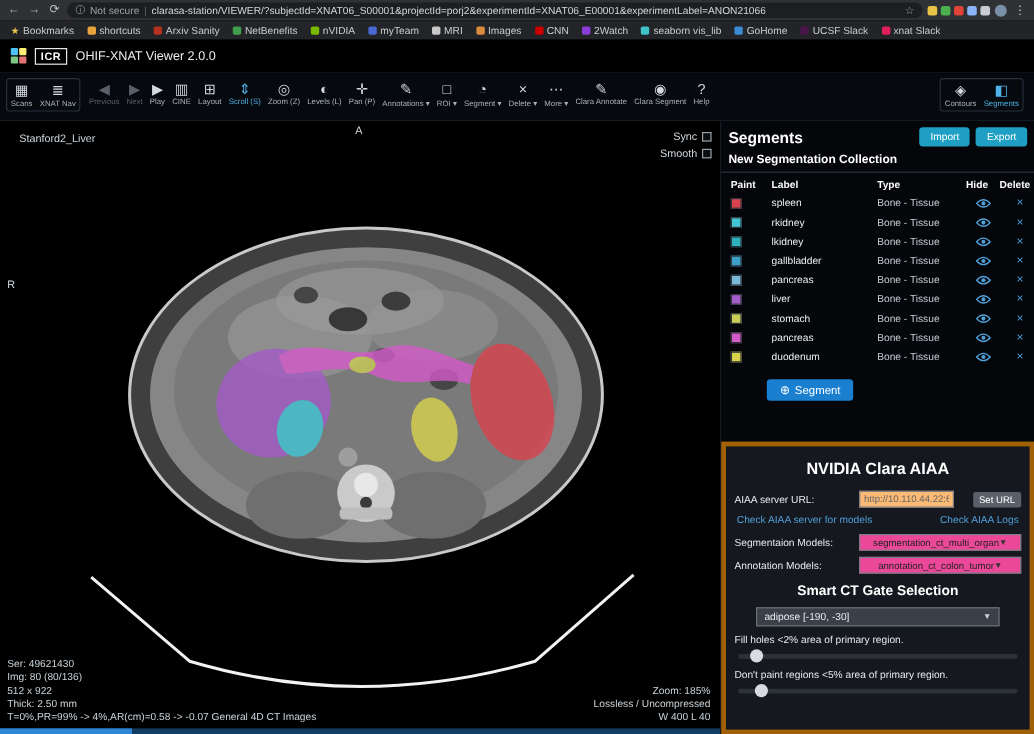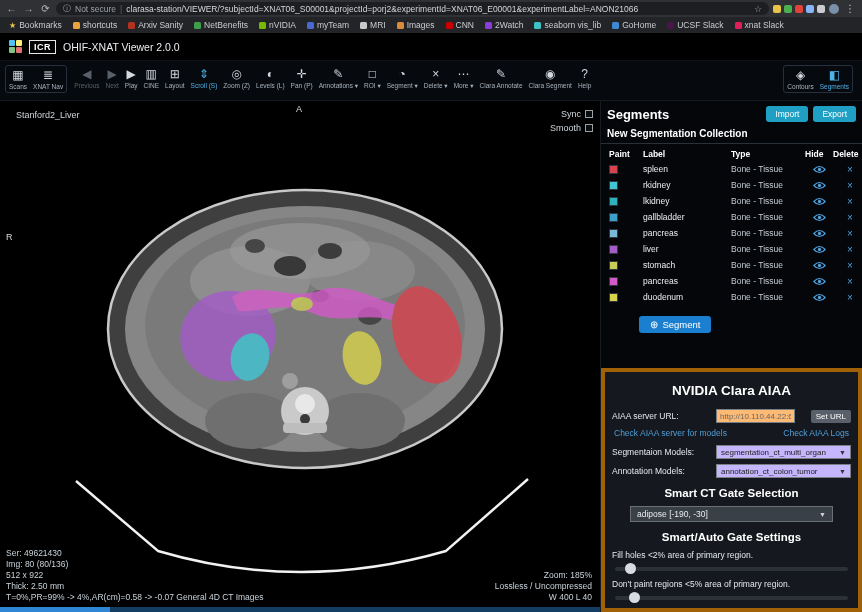--- a/index.html
+++ b/index.html
@@ -83,21 +83,21 @@
 
   
   .aiaa{position:absolute;left:0;right:0;top:267px;bottom:0;background:#15181e;border:4px solid #a16207;padding:6px 7px}
   .aiaa-title{text-align:center;font-size:13.5px;font-weight:bold;color:#fff;margin:5px 0 11px}
   .aiaa-row{display:flex;align-items:center;gap:16px;margin-bottom:5px}
   .aiaa-label{width:88px;flex:none;font-size:8.5px;color:#e4e9ee}
   .aiaa-input{flex:1;height:14px;background:#fdba74;color:#666;font-size:8px;border:1px solid #7a7f85;padding:0 3px;min-width:0;font-family:inherit}
   .btn-gray{background:#596069;color:#fff;font-size:8px;padding:2px 5px;border:none;border-radius:2px;cursor:pointer;flex:none;font-family:inherit}
   .links-row{display:flex;justify-content:space-between;margin:1px 2px 7px}
   .link{color:#4f9fd9;font-size:8.5px;cursor:pointer}
-  .aiaa-select{flex:1;height:14px;background:#c4b5fd;color:#222;font-size:8px;border:1px solid #7a7f85;display:flex;align-items:center;justify-content:space-between;padding:0 4px;cursor:pointer;min-width:0}
+  .aiaa-select{flex:1;height:14px;background:#ec4899;color:#222;font-size:8px;border:1px solid #7a7f85;display:flex;align-items:center;justify-content:center;padding:0 21px;cursor:pointer;min-width:0}
   .caret{font-size:7px;color:#333}
   .section-title{text-align:center;font-size:11.5px;font-weight:bold;color:#fff;margin:9px 0 7px}
   .gate-select{margin:0 18px 0;height:16px;background:#3a4047;border:1px solid #6a7076;color:#e8ecf0;display:flex;align-items:center;justify-content:space-between;padding:0 6px;font-size:8.5px;cursor:pointer}
   .gate-select .caret{color:#cfd3d7}
   .slider-label{font-size:8.5px;color:#e4e9ee;margin:6px 0 7px}
   .slider{position:relative;height:4px;background:#2c3138;border-radius:2px;margin:0 3px 8px}
   .slider-handle{position:absolute;top:-4px;width:11px;height:11px;border-radius:50%;background:#d8dce0;cursor:pointer}
 </style>
 </head>
 <body>
@@ -520,21 +520,20 @@
             <span class="caret">▼</span>
           </div>
         </div>
 
         <div class="section-title">Smart CT Gate Selection</div>
         <div class="gate-select">
           <span>adipose [-190, -30]</span>
           <span class="caret">▼</span>
         </div>
 
-        <div class="section-title">Smart/Auto Gate Settings</div>
 
         <div class="slider-label">Fill holes &lt;2% area of primary region.</div>
         <div class="slider">
           <span class="slider-handle" style="left:10px"></span>
         </div>
 
         <div class="slider-label">Don't paint regions &lt;5% area of primary region.</div>
         <div class="slider">
           <span class="slider-handle" style="left:14px"></span>
         </div>

